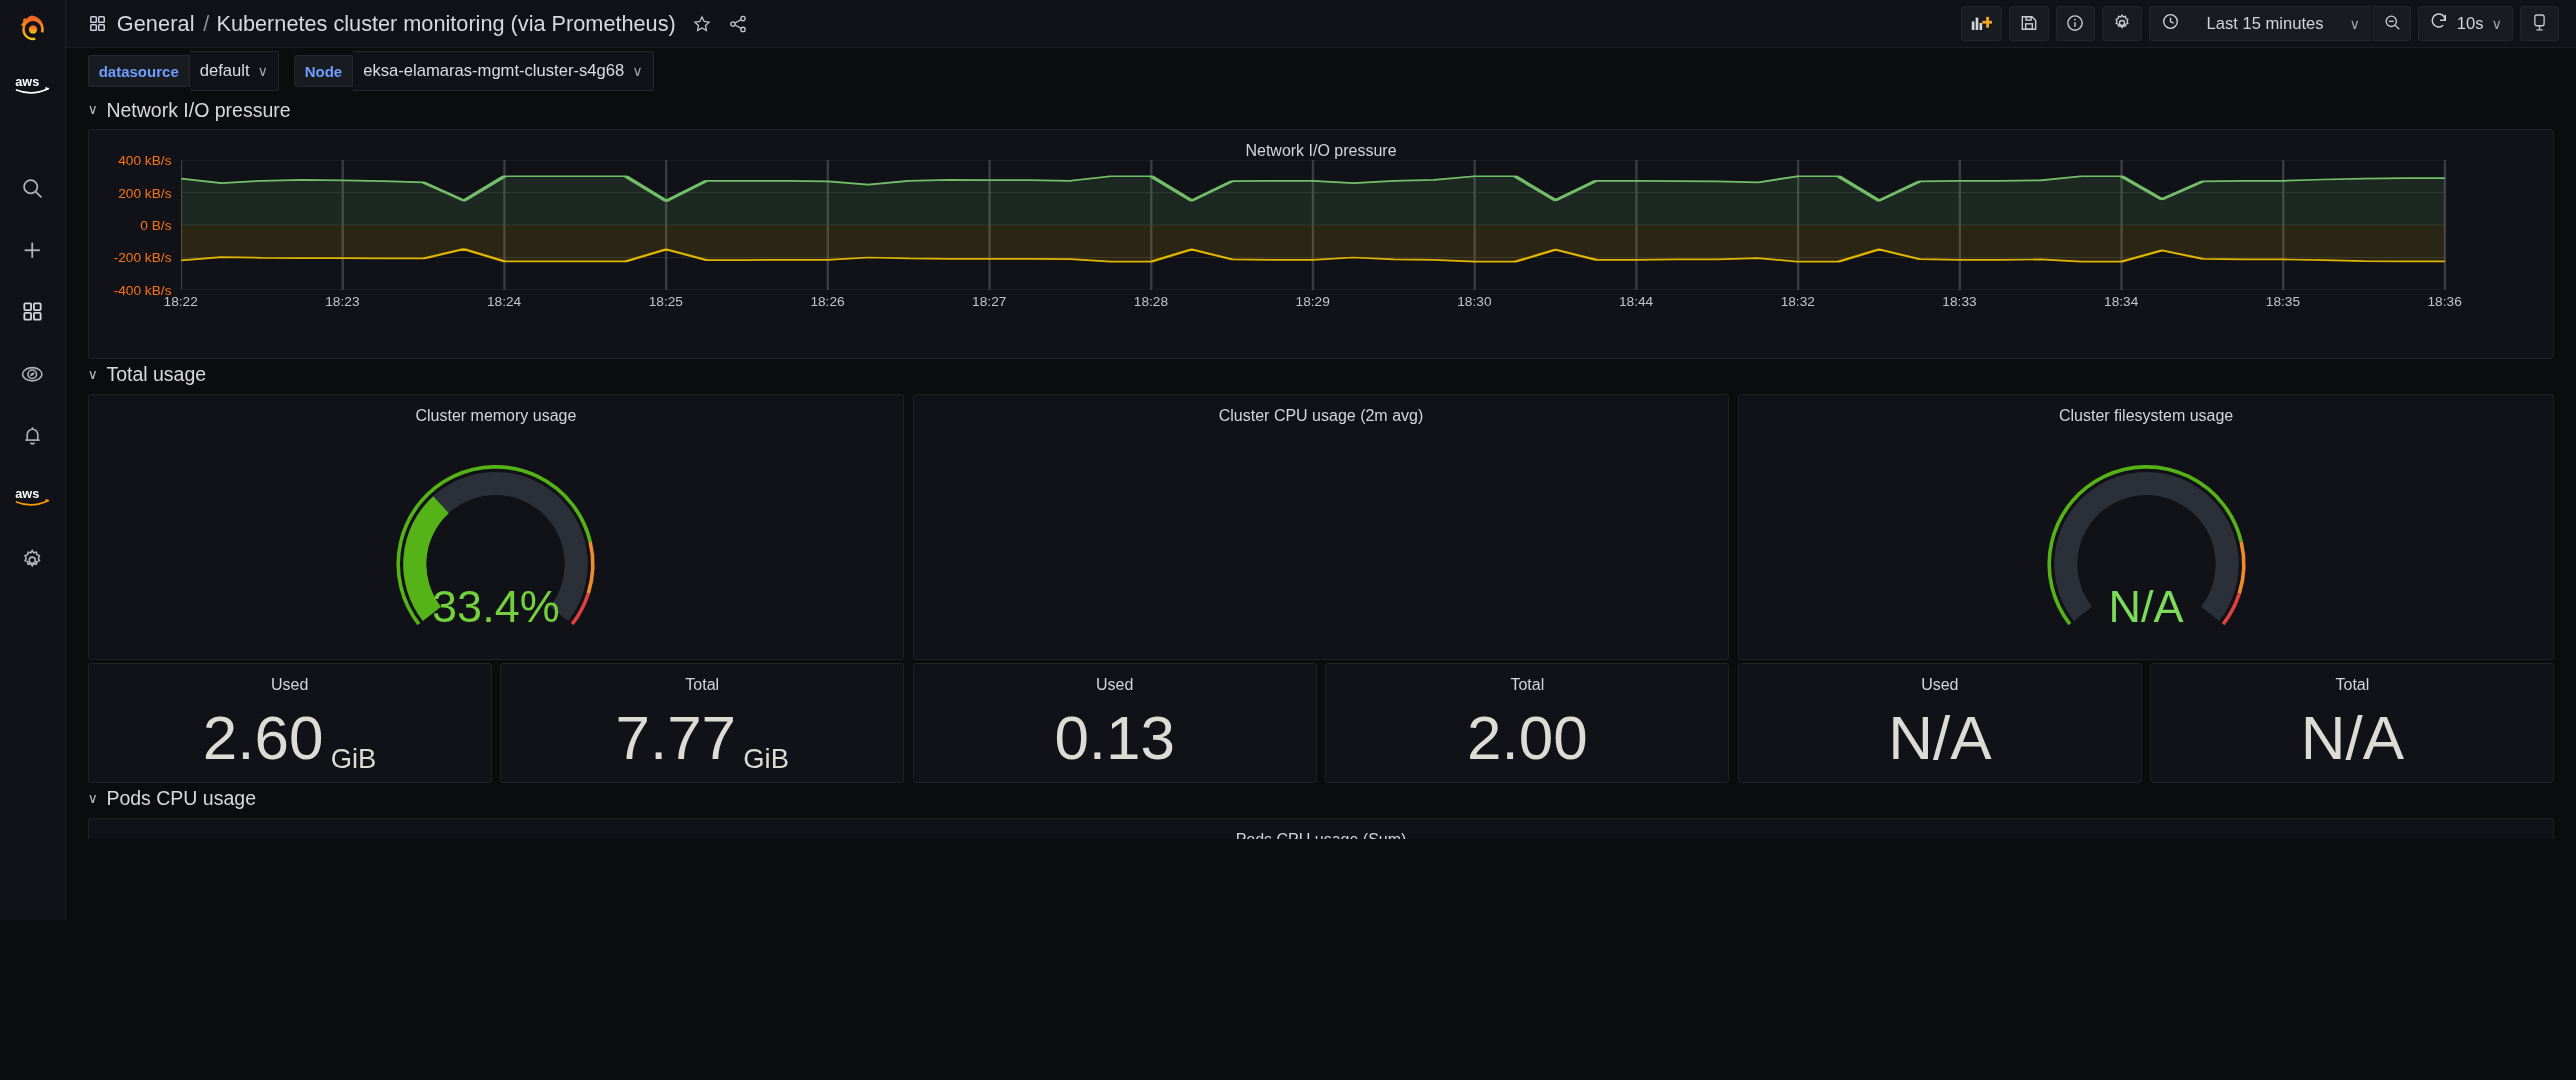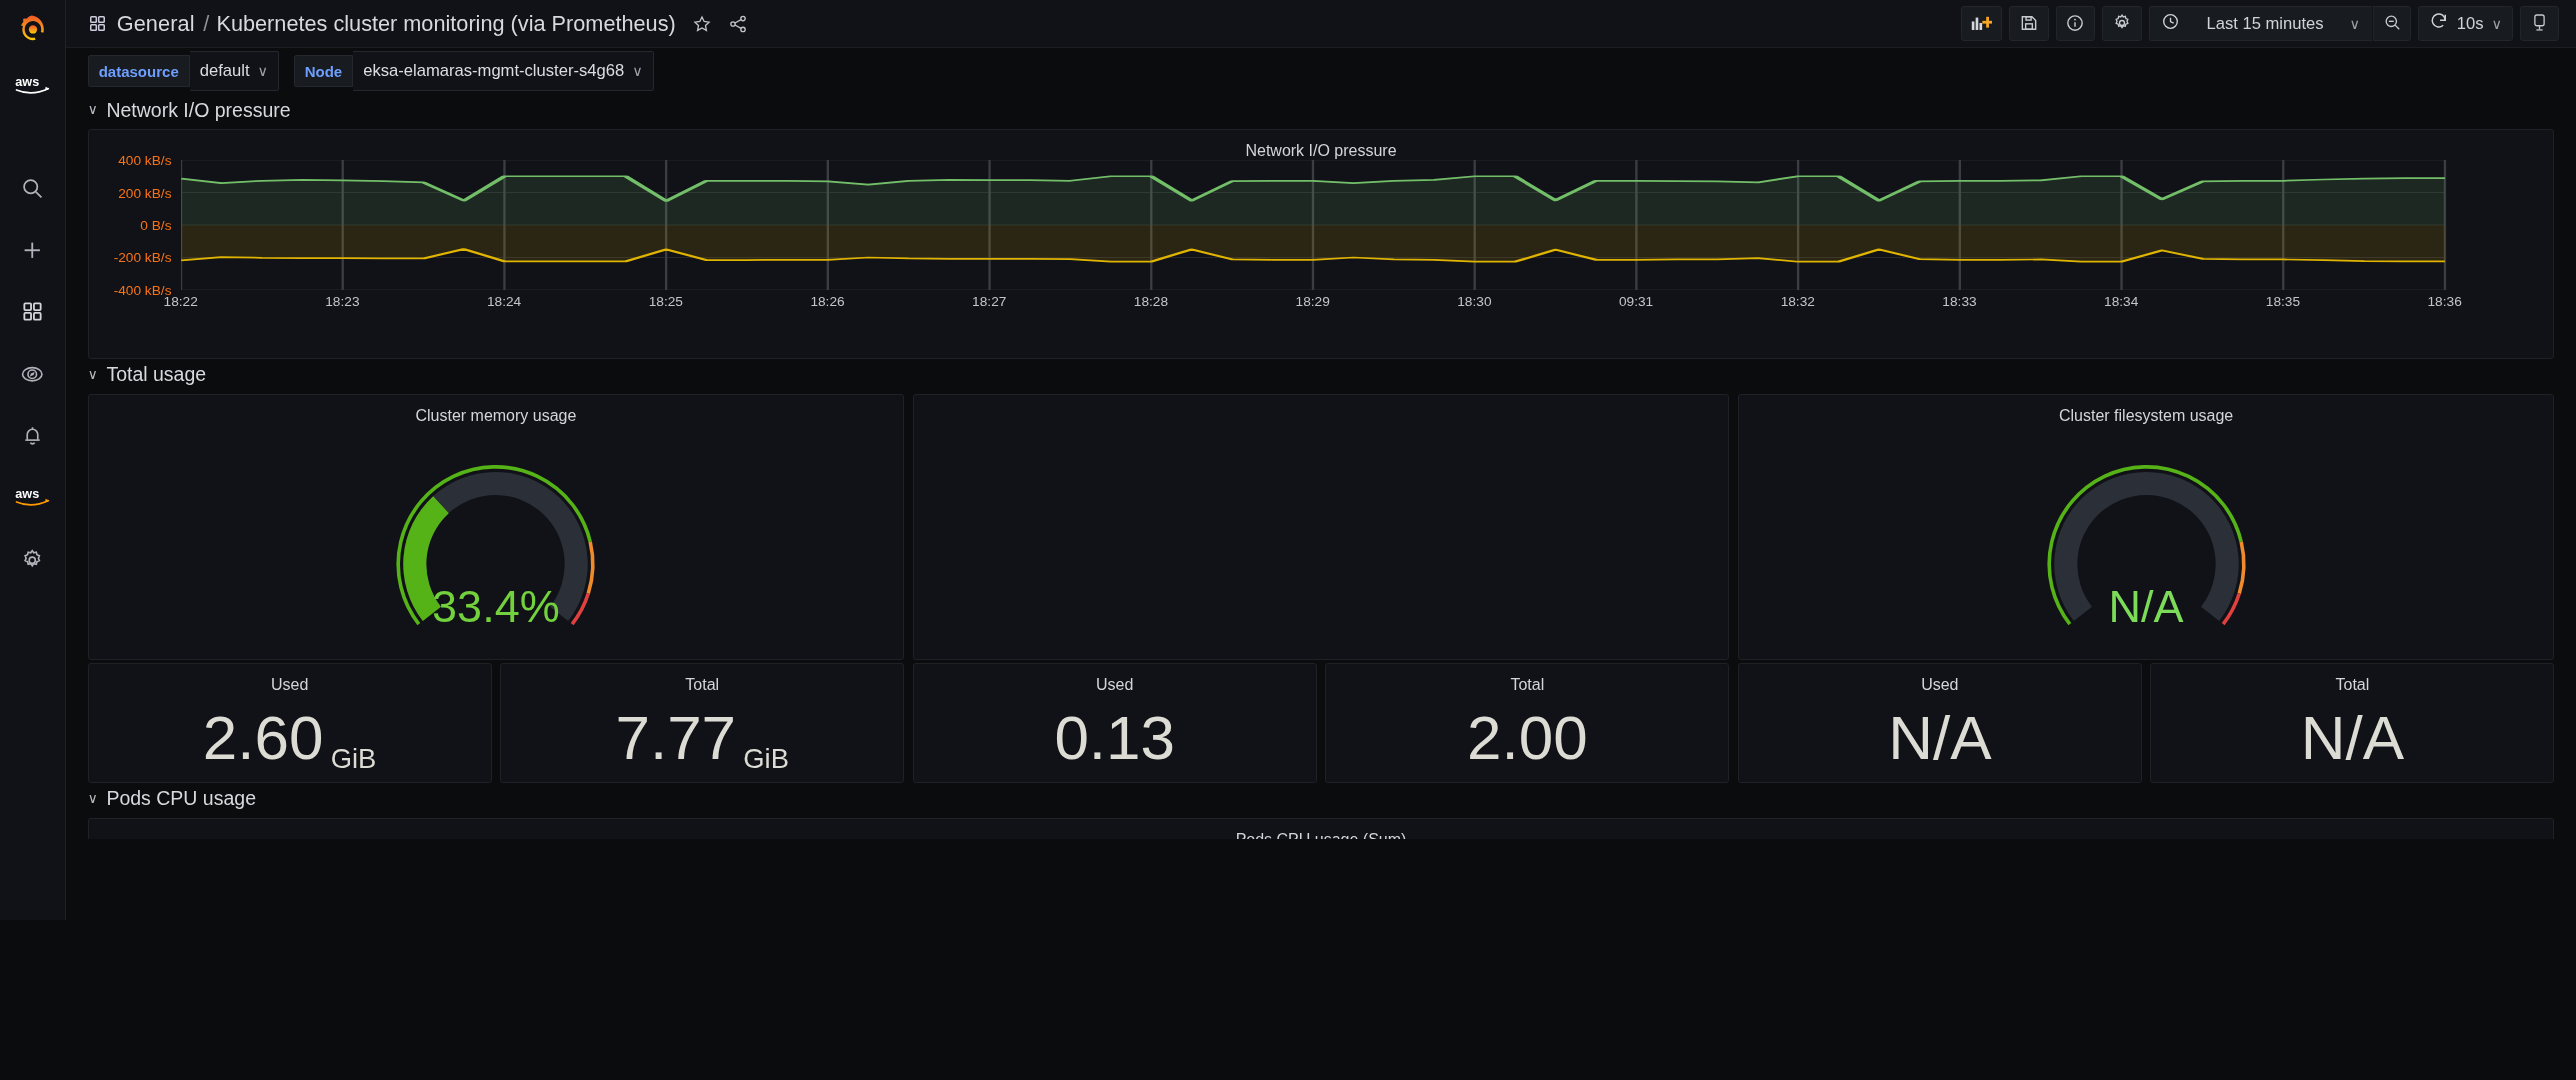--- a/index.html
+++ b/index.html
@@ -415,21 +415,21 @@
       <div class="ts-xlabels" id="ts-xlabels">
           <div class="ts-xlabel" style="left: 0%;">18:22</div>
           <div class="ts-xlabel" style="left: 6.87857%;">18:23</div>
           <div class="ts-xlabel" style="left: 13.7571%;">18:24</div>
           <div class="ts-xlabel" style="left: 20.6357%;">18:25</div>
           <div class="ts-xlabel" style="left: 27.5143%;">18:26</div>
           <div class="ts-xlabel" style="left: 34.3929%;">18:27</div>
           <div class="ts-xlabel" style="left: 41.2714%;">18:28</div>
           <div class="ts-xlabel" style="left: 48.15%;">18:29</div>
           <div class="ts-xlabel" style="left: 55.0286%;">18:30</div>
-          <div class="ts-xlabel" style="left: 61.9071%;">09:31</div>
+          <div class="ts-xlabel" style="left: 61.9071%;">18:44</div>
           <div class="ts-xlabel" style="left: 68.7857%;">18:32</div>
           <div class="ts-xlabel" style="left: 75.6643%;">18:33</div>
           <div class="ts-xlabel" style="left: 82.5429%;">18:34</div>
           <div class="ts-xlabel" style="left: 89.4214%;">18:35</div>
           <div class="ts-xlabel" style="left: 96.3%;">18:36</div>
         </div>
     </div>
   </div>
 
   <div class="row-header">
@@ -447,20 +447,21 @@
               <path d="M 74.13462353833958 260.80466884168425 A 128 128 0 0 1 88.53104200944395 87.62246398624589 L 110.14828150708297 111.21684798968442 A 96 96 0 0 0 99.35096765375468 241.10350163126319 Z" fill="#56b317"></path>
               <path d="M 68.61854826309253 265.11429916896384 A 135 135 0 1 1 306.43315188787665 151.17263253506152" fill="none" stroke="#56b317" stroke-width="5"></path>
               <path d="M 306.43315188787665 151.17263253506152 A 135 135 0 0 1 303.7376100803317 222.64022331144932" fill="none" stroke="#ef8b2c" stroke-width="5"></path>
               <path d="M 303.7376100803317 222.64022331144932 A 135 135 0 0 1 281.3814517369075 265.11429916896384" fill="none" stroke="#e0403f" stroke-width="5"></path>
             </svg>
            <div class="gauge-value" style="color:#73d13d">33.4%</div>
          </div>
        </div>
       </div>
       <div class="panel gauge-panel">
+        <div class="panel-title">Cluster CPU usage (2m avg)</div>
       </div>
       <div class="panel gauge-panel">
         <div class="panel-title">Cluster filesystem usage</div>
        <div class="gauge-area">
          <div class="gauge-svg-wrap">
            <svg width="253" height="209" viewBox="0 0 350 290">
               <path d="M 74.13462353833958 260.80466884168425 A 128 128 0 1 1 275.86537646166045 260.8046688416842 L 250.64903234624535 241.10350163126316 A 96 96 0 1 0 99.35096765375468 241.10350163126319 Z" fill="#2b2f38"></path>
               <path d="M 68.61854826309253 265.11429916896384 A 135 135 0 1 1 306.43315188787665 151.17263253506152" fill="none" stroke="#56b317" stroke-width="5"></path>
               <path d="M 306.43315188787665 151.17263253506152 A 135 135 0 0 1 303.7376100803317 222.64022331144932" fill="none" stroke="#ef8b2c" stroke-width="5"></path>
               <path d="M 303.7376100803317 222.64022331144932 A 135 135 0 0 1 281.3814517369075 265.11429916896384" fill="none" stroke="#e0403f" stroke-width="5"></path>

